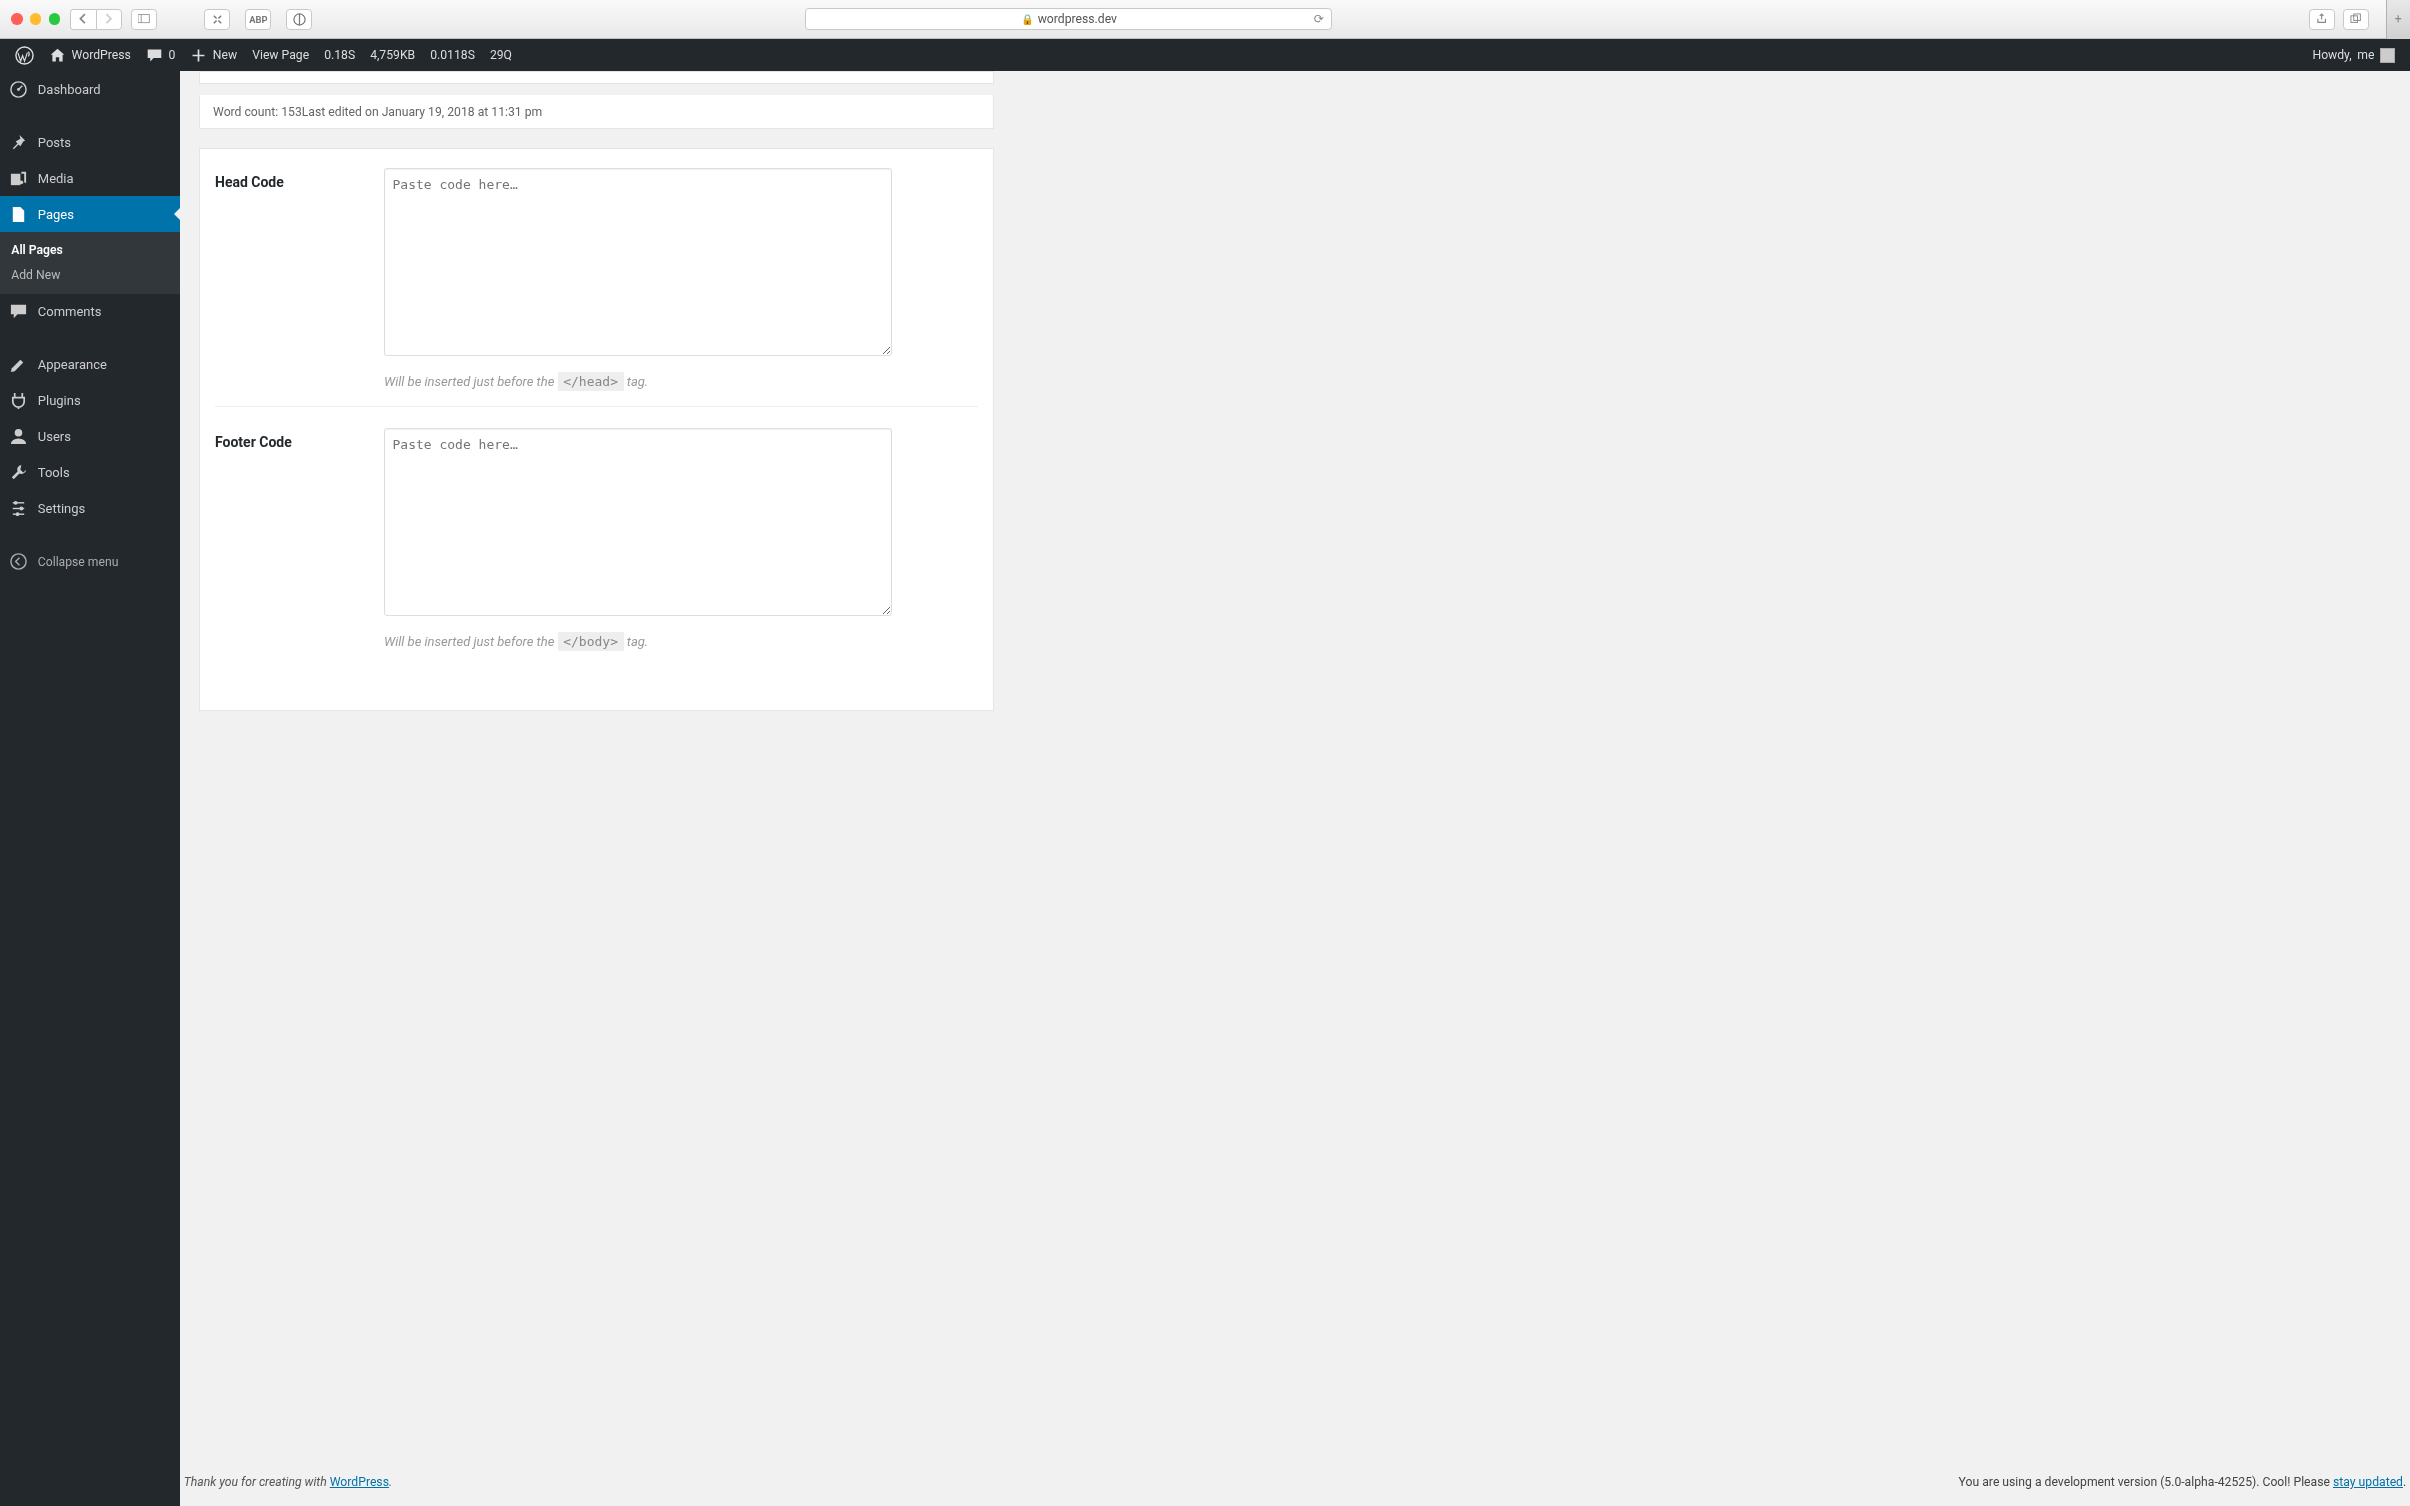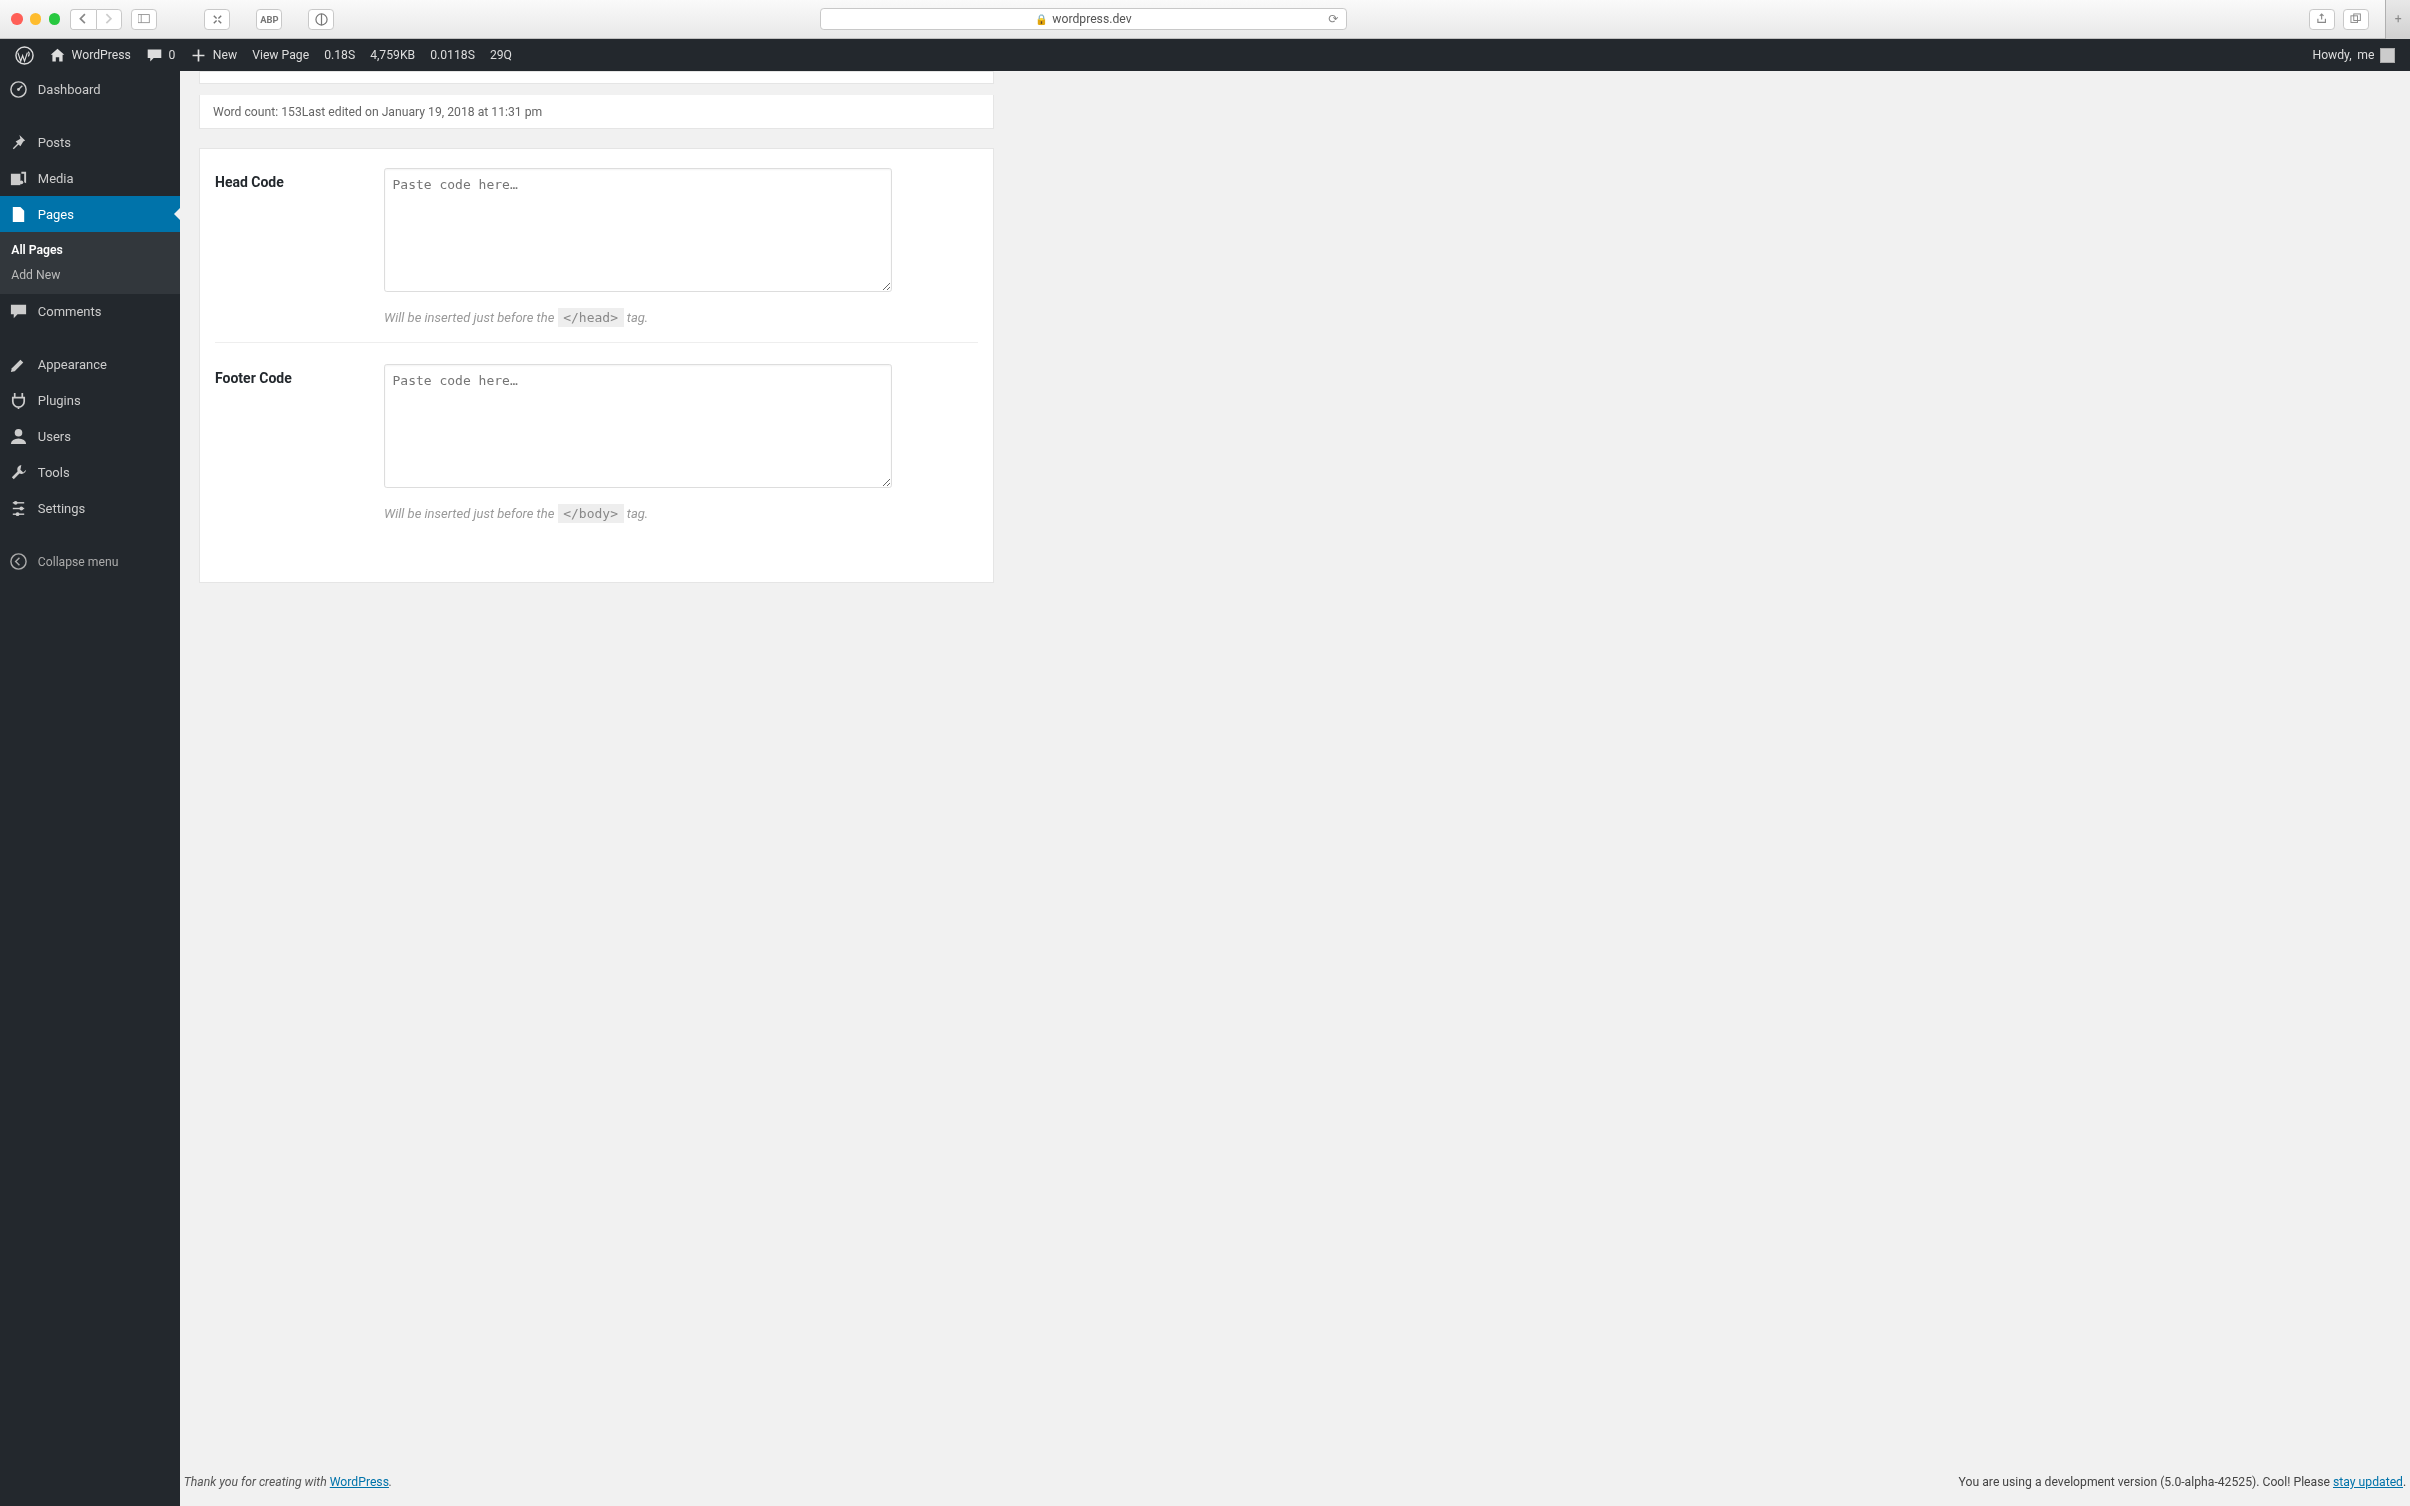--- a/index.html
+++ b/index.html
@@ -54,21 +54,21 @@
 .url-bar .lock { margin-right: 3.8px; color: #888; font-size: 10.4px; }
 .url-bar .reload { position: absolute; right: 7.5px; color: #888; }
 .browser-right { display: flex; gap: 7.5px; margin-left: auto; }
 .browser-tab-plus {
   background: linear-gradient(#e8e8e8, #d0d0d0);
   border-left: 0.9px solid #b0b0b0;
   width: 24.5px; height: 39px;
   display: flex; align-items:center; justify-content:center;
   color: #888; margin-left: 7.5px; margin-right: -11.3px;
 }
-.browser-toolbar-icons { display:flex; gap:26px; margin-left: 38px; }
+.browser-toolbar-icons { display:flex; gap:15px; margin-left: 38px; }
 .tb-icon {
   width: 26px; height: 21px;
   border: 0.9px solid #c8c8c8; border-radius: 3.8px;
   background: #fff;
   display:flex;align-items:center;justify-content:center;
   font-size:9.4px; color:#777; font-weight:bold;
 }
 
 
 .wp-adminbar {
@@ -179,21 +179,21 @@
 .field-label {
   width: 141px;
   font-size: 14px;
   font-weight: 700;
   color: #23282d;
   padding-top: 5.6px;
 }
 .field-input { flex: 1; }
 .field-input textarea {
   width: 508px;
-  height: 124px;
+  height: 188px;
   border: 0.9px solid #ddd;
   border-radius: 2.8px;
   padding: 7.5px;
   font-family: SFMono-Regular, Menlo, Monaco, Consolas, monospace;
   font-size: 13px;
   resize: both;
   box-shadow: inset 0 0.9px 1.9px rgba(0,0,0,0.05);
 }
 .field-help {
   margin-top: 15px;

